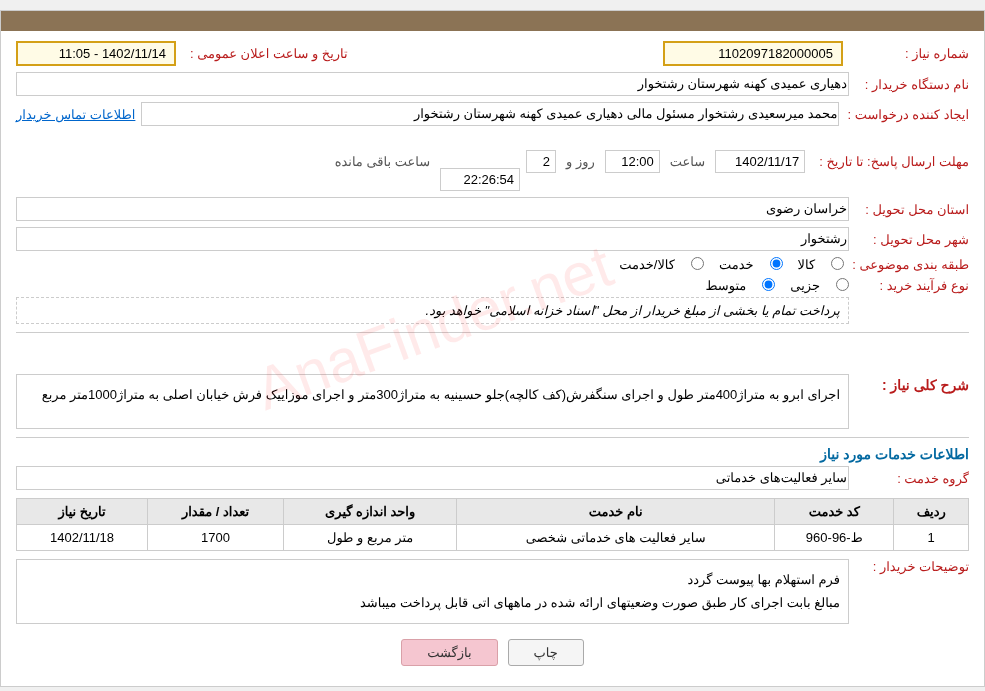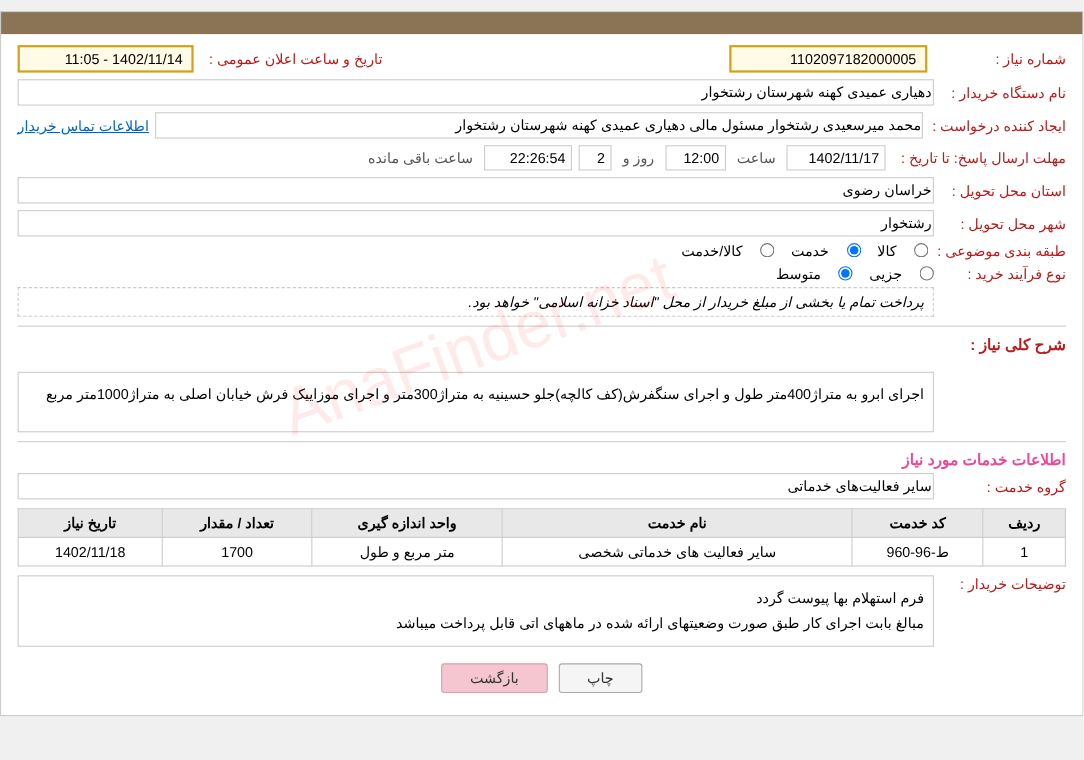--- a/index.html
+++ b/index.html
@@ -72,21 +72,21 @@
       align-items: center;
     }
     .radio-item {
       display: flex;
       align-items: flex-start;
       gap: 16px;
     }
     .section-title {
       font-weight: bold;
       font-size: 14px;
-      color: #ec4899;
+      color: #0369a1;
       margin: 8px 0 4px 0;
     }
     .description-box {
       border: 1px solid #ccc;
       background: #fff;
       padding: 8px;
       min-height: 55px;
       font-size: 13px;
       line-height: 1.8;
       text-align: right;
@@ -206,21 +206,21 @@
       <span class="link-blue" style="margin-right:6px; white-space:nowrap;">اطلاعات تماس خریدار</span>
     </div>
 
     <div class="row" style="flex-wrap:nowrap; gap:6px;">
       <span class="label" style="min-width:140px;">مهلت ارسال پاسخ: تا تاریخ :</span>
       <div class="time-input" style="min-width:90px;">1402/11/17</div>
       <span class="inline-label">ساعت</span>
       <div class="time-input" style="min-width:55px;">12:00</div>
       <span class="inline-label">روز و</span>
       <div class="time-input" style="min-width:30px;">2</div>
-      <div class="time-input" style="min-width:80px;">22:26:54</div>
+      <div class="time-input" style="min-width:80px;margin-top:36px;">22:26:54</div>
       <span class="inline-label">ساعت باقی مانده</span>
     </div>
 
     <div class="row">
       <span class="label">استان محل تحویل :</span>
       <div class="value-box">خراسان رضوی</div>
     </div>
 
     <div class="row">
       <span class="label">شهر محل تحویل :</span>
@@ -257,21 +257,21 @@
             <input type="radio" name="nooe" value="motovaset" checked="" style="">
             <span>متوسط</span>
           </div>
         </div>
         <div class="notice-box">پرداخت تمام یا بخشی از مبلغ خریدار از محل "اسناد خزانه اسلامی" خواهد بود.</div>
       </div>
     </div>
 
     <hr class="divider">
 
-    <div class="row" style="align-items: flex-start;">
+    <div class="row" style="align-items: center;">
       <span class="label" style="font-weight:bold; font-size:14px;">شرح کلی نیاز :</span>
       <div class="description-box" style="flex:1;margin-top:33px;">اجرای ابرو  به متراژ400متر طول و اجرای سنگفرش(کف کالچه)جلو حسینیه  به متراژ300متر و اجرای موزاییک فرش خیابان اصلی به متراژ1000متر مربع</div>
     </div>
 
     <hr class="divider">
 
     <div class="section-title">اطلاعات خدمات مورد نیاز</div>
 
     <div class="row">
       <span class="label">گروه خدمت :</span>

